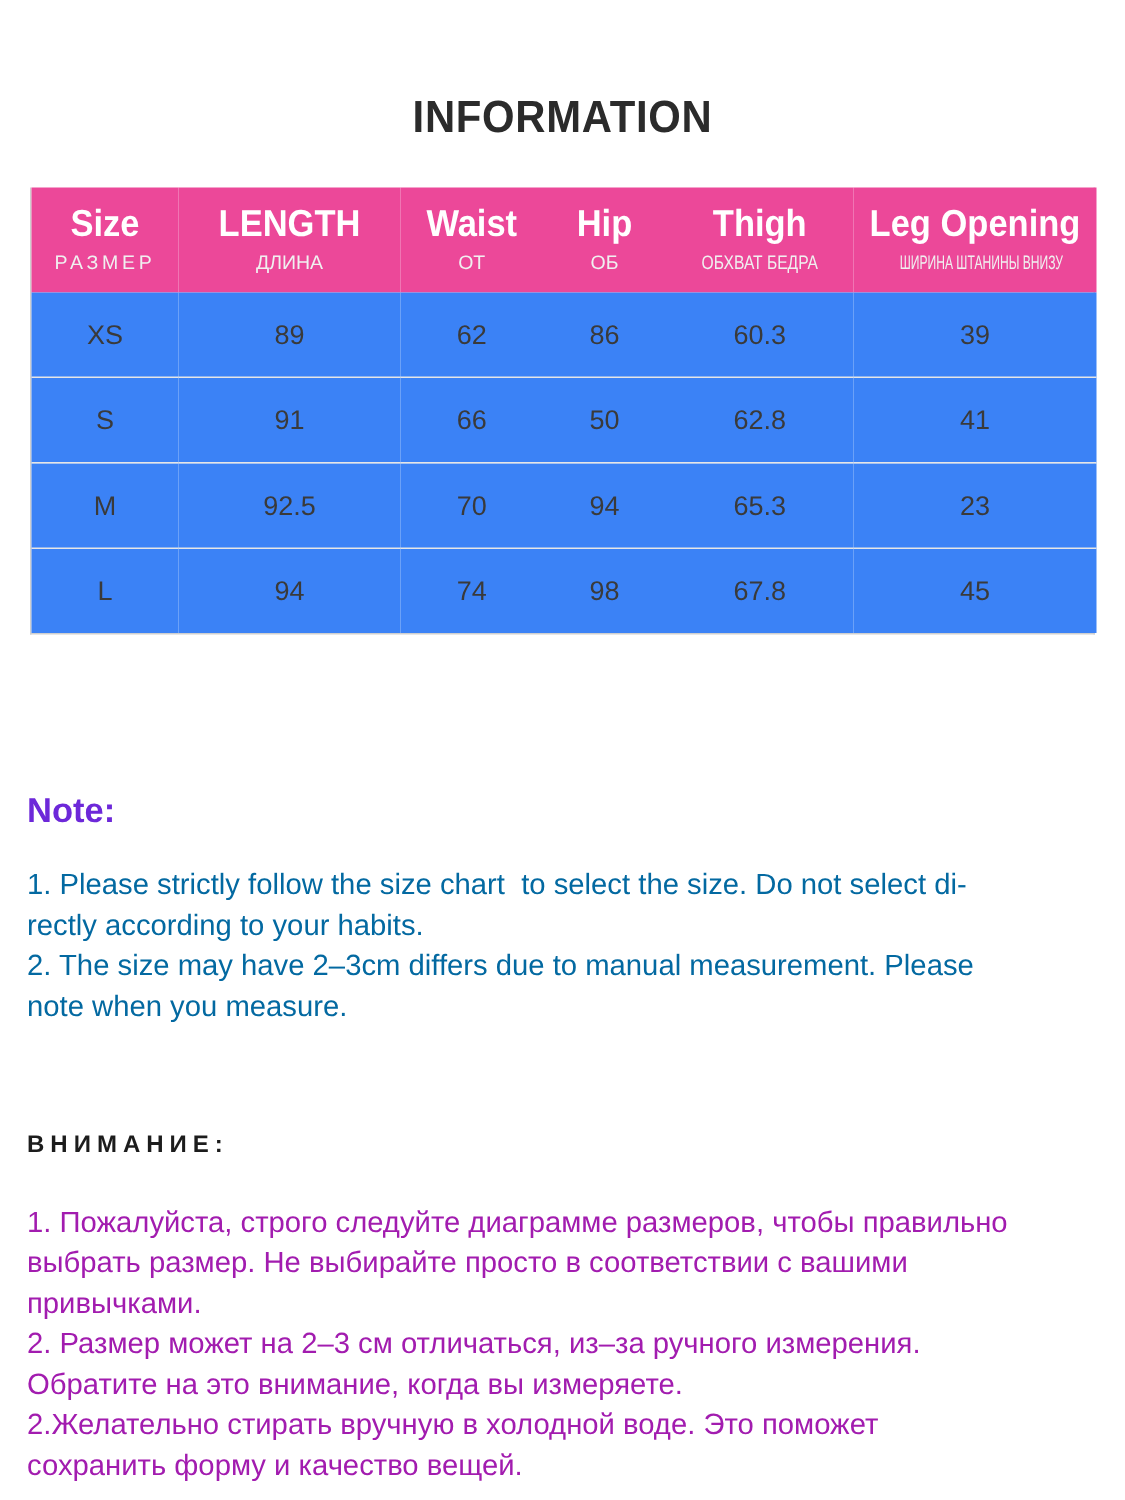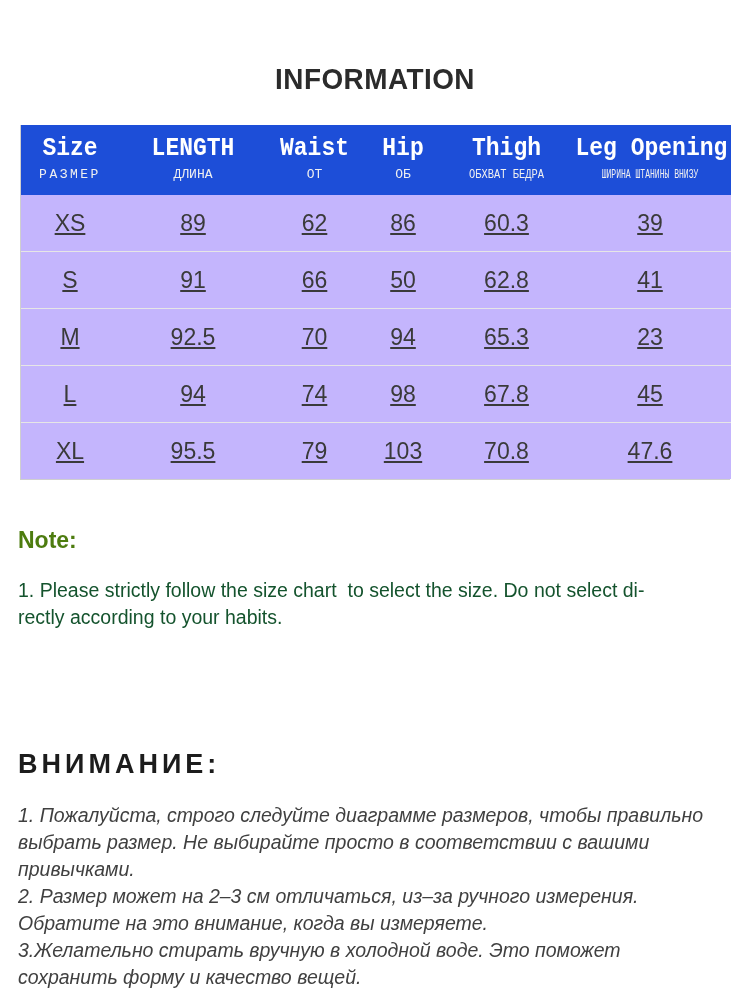--- a/index.html
+++ b/index.html
@@ -43,22 +43,21 @@
     border: 1px solid #cfcfcf;
     border-top: none;
     box-sizing: border-box;
   }
   table.size-table {
     width: 100%;
     border-collapse: collapse;
     table-layout: fixed;
   }
   table.size-table thead tr {
-    background: #1d4ed8;
-    font-family: Liberation Mono, monospace;
+    background: #ec4899;
   }
   table.size-table thead th {
     padding: 9px 0 11px 0;
     text-align: center;
     vertical-align: middle;
     border: none;
   }
   .th-en {
     display: block;
     color: #ffffff;
@@ -76,27 +75,26 @@
     line-height: 18px;
     margin-top: 2px;
     white-space: nowrap;
   }
   .th-ru.spaced  { letter-spacing: 2.5px; }
   .th-ru.squeeze { transform: scaleX(0.80); }
   .th-ru.squeeze2{ transform: scaleX(0.62); font-size: 13px; }
 
   table.size-table tbody td {
     text-align: center;
-    font-size: 23px;
+    font-size: 18px;
     color: #3a3a3a;
     font-weight: normal;
     height: 54px;
     border-top: 1px solid #e6e6e6;
-    background: #c4b5fd;
-    text-decoration: underline;
+    background: #3b82f6;
   }
   table.size-table tbody tr:first-child td {
     border-top: none;
   }
 
   
   col.c-size { width: 98px; }
   col.c-len  { width: 148px; }
   col.c-wai  { width: 95px; }
   col.c-hip  { width: 82px; }
@@ -106,56 +104,55 @@
   
   .notes {
     position: absolute;
     left: 18px;
     top: 505px;
     width: 714px;
   }
   .note-head {
     font-size: 23px;
     font-weight: bold;
-    color: #4d7c0f;
+    color: #6d28d9;
     line-height: 30px;
     margin: 0 0 22px 0;
   }
   .note-line {
     font-size: 19.5px;
     line-height: 27px;
-    color: #14532d;
+    color: #0369a1;
     margin: 0;
     white-space: pre-wrap;
   }
 
   .attention-head {
     position: absolute;
     left: 18px;
     top: 730px;
-    font-size: 27px;
+    font-size: 16px;
     font-weight: bold;
     color: #1c1c1c;
     letter-spacing: 4px;
     line-height: 28px;
     margin: 0;
   }
   .ru-notes {
     position: absolute;
     left: 18px;
     top: 782px;
     width: 714px;
   }
   .ru-line {
     font-size: 19.5px;
     line-height: 27px;
-    color: #404040;
+    color: #a21caf;
     margin: 0;
     white-space: pre-wrap;
-    font-style: italic;
   }
 </style>
 </head>
 <body>
 
 <div class="page">
 
   <h1 class="title">INFORMATION</h1>
 
   <div class="table-wrap">
@@ -222,43 +219,37 @@
           <td>23</td>
         </tr>
         <tr>
           <td>L</td>
           <td>94</td>
           <td>74</td>
           <td>98</td>
           <td>67.8</td>
           <td>45</td>
         </tr>
-        <tr>
-          <td>XL</td>
-          <td>95.5</td>
-          <td>79</td>
-          <td>103</td>
-          <td>70.8</td>
-          <td>47.6</td>
-        </tr>
       </tbody>
     </table>
   </div>
 
   <div class="notes">
     <p class="note-head">Note:</p>
     <p class="note-line">1. Please strictly follow the size chart  to select the size. Do not select di-
 rectly according to your habits.</p>
+    <p class="note-line">2. The size may have 2–3cm differs due to manual measurement. Please
+note when you measure.</p>
   </div>
 
   <p class="attention-head">ВНИМАНИЕ:</p>
 
   <div class="ru-notes">
     <p class="ru-line">1. Пожалуйста, строго следуйте диаграмме размеров, чтобы правильно
 выбрать размер. Не выбирайте просто в соответствии с вашими
 привычками.</p>
     <p class="ru-line">2. Размер может на 2–3 см отличаться, из–за ручного измерения.
 Обратите на это внимание, когда вы измеряете.</p>
-    <p class="ru-line">3.Желательно стирать вручную в холодной воде. Это поможет
+    <p class="ru-line">2.Желательно стирать вручную в холодной воде. Это поможет
 сохранить форму и качество вещей.</p>
   </div>
 
 </div>
 
 </body></html>

